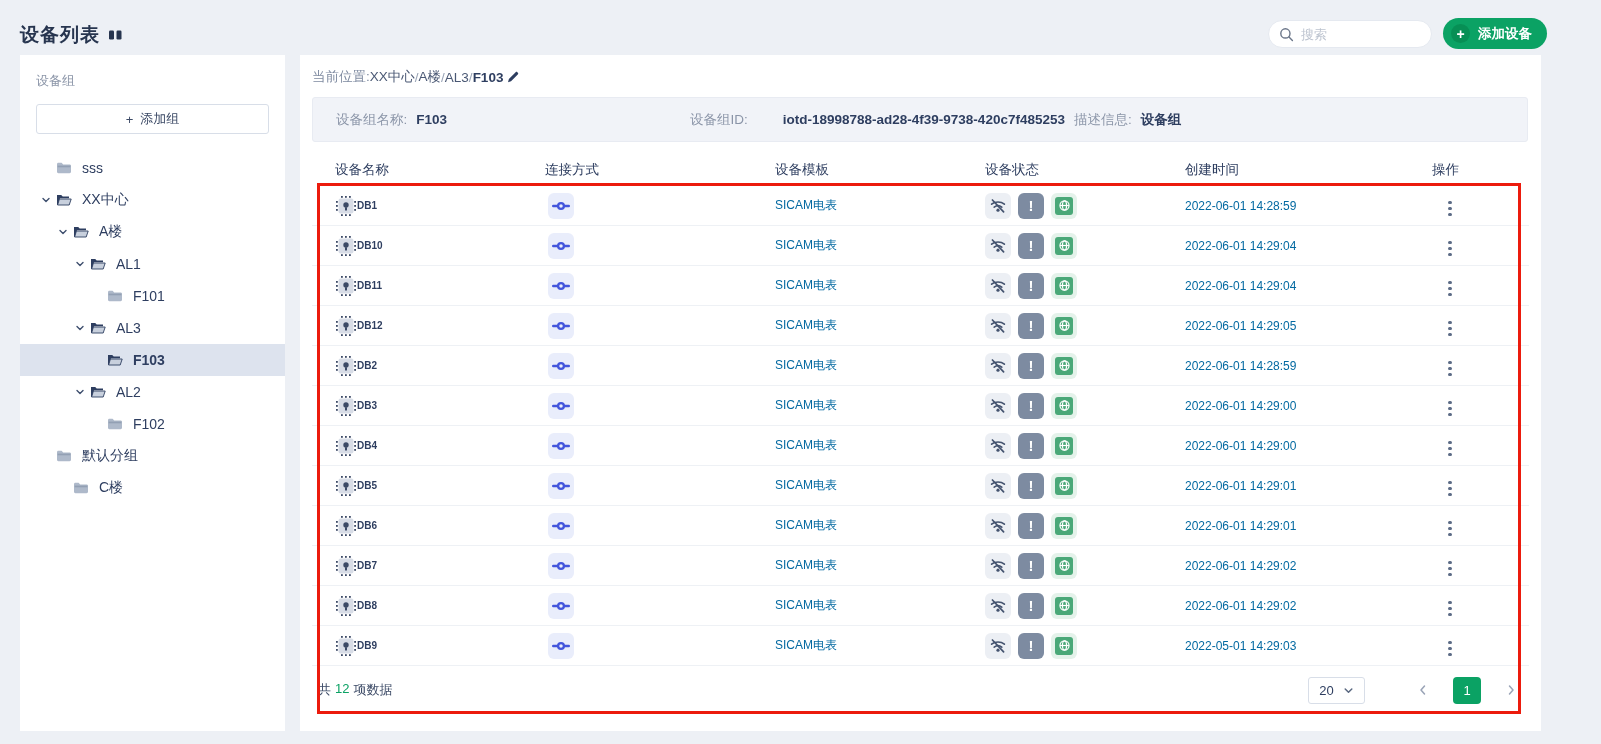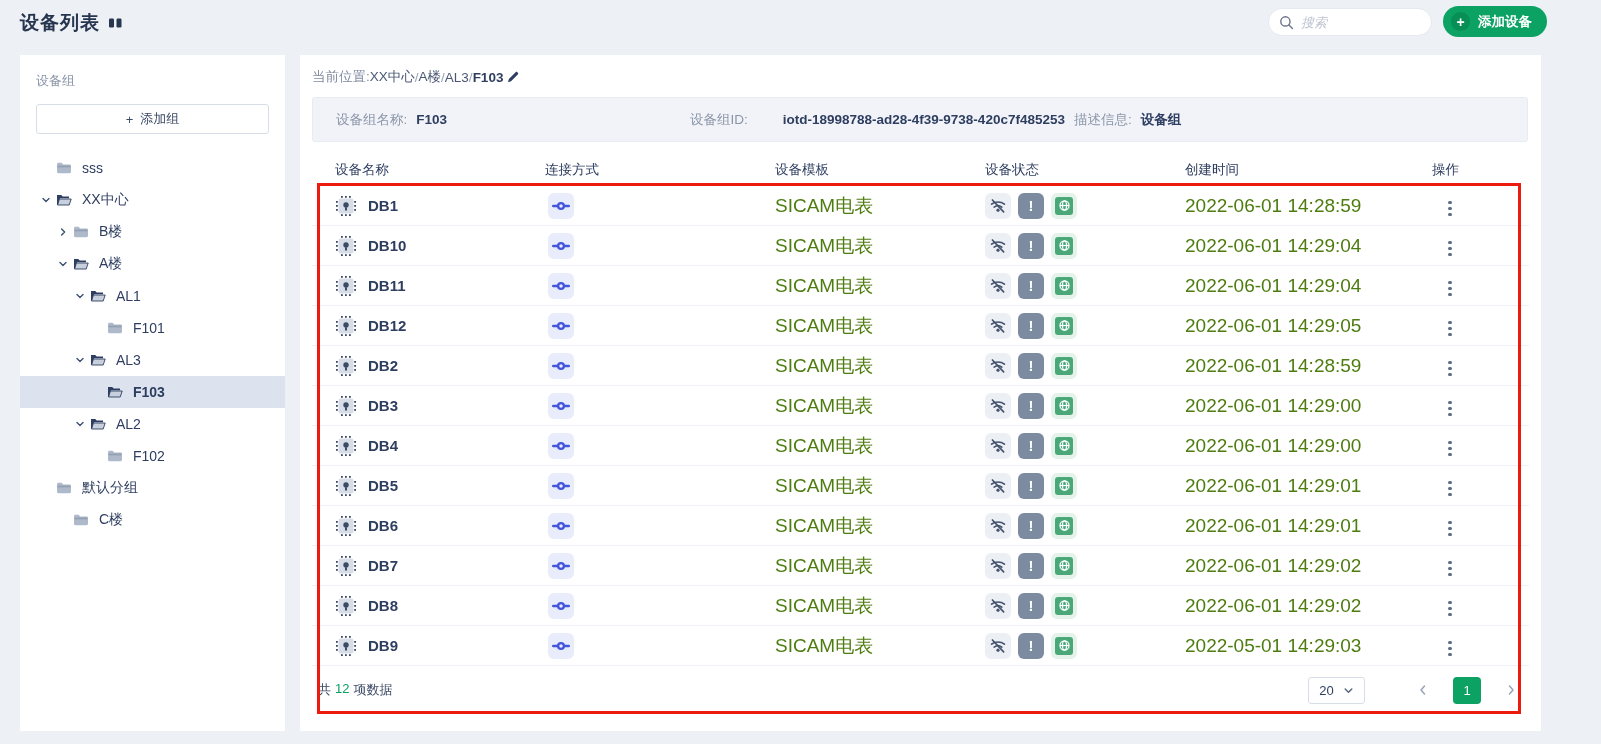--- a/index.html
+++ b/index.html
@@ -2,29 +2,29 @@
 <html><head>
 <meta charset="utf-8">
 <style>
   * { box-sizing: border-box; margin: 0; padding: 0; }
   body {
     width: 1601px; height: 744px; position: relative; overflow: hidden;
     background: #edf0f5; font-family: "Liberation Sans", sans-serif;
     color: #2e3e60;
   }
   
-  .app-header { position: absolute; top: 1px; left: 0; right: 0; height: 42px; }
+  .app-header { position: absolute; top: 13px; left: 0; right: 0; height: 42px; }
   .header-left { position: absolute; left: 20px; top: 9px; display: flex; align-items: center; gap: 9px; }
   .app-title { font-size: 19px; font-weight: bold; color: #27354f; letter-spacing: 1px; }
   .search-box {
     position: absolute; top: 7px; right: 169px; width: 164px; height: 28px;
     background: #fff; border: 1px solid #e5e9f0; border-radius: 14px;
     display: flex; align-items: center; padding: 0 10px; gap: 7px;
   }
-  .search-box input { border: none; outline: none; background: transparent; width: 100%; font-size: 13px; color: #3c4a66; font-family: inherit; font-style: italic; }
+  .search-box input { border: none; outline: none; background: transparent; width: 100%; font-size: 13px; color: #3c4a66; font-family: inherit; }
   .search-box input::placeholder { color: #bcc3cf; }
   .add-btn {
     position: absolute; top: 5px; right: 54px; height: 31px; padding: 0 15px 0 8px;
     background: #0ba264; border: none; border-radius: 16px; cursor: pointer;
     display: flex; align-items: center; gap: 8px; color: #fff; font-size: 13.5px; font-weight: bold; font-family: inherit;
   }
   .add-plus { width: 19px; height: 19px; border-radius: 50%; background: #078f55; display: flex; align-items: center; justify-content: center; font-size: 14px; font-weight: bold; }
   
   .sidebar { position: absolute; left: 20px; top: 55px; width: 265px; height: 676px; background: #fff; }
   .sidebar-title { padding: 17px 16px 0; font-size: 13px; color: #8b95a8; }
@@ -61,22 +61,22 @@
     position: absolute; left: 12px; top: 100px; width: 1217px; height: 30px;
     display: grid; grid-template-columns: 210px 230px 210px 200px 247px 1fr;
     padding-left: 23px; align-items: center;
     font-size: 13.5px; font-weight: normal; color: #2e3e60;
   }
   .tbody { position: absolute; left: 12px; top: 131px; width: 1217px; }
   .trow {
     display: grid; grid-template-columns: 210px 230px 210px 200px 247px 1fr;
     padding-left: 23px; height: 40px; align-items: center; border-bottom: 1px solid #eef1f5;
   }
-  .c-name { display: flex; align-items: center; gap: 11px; font-weight: bold; font-size: 15px; color: #2e3e60; }
-  .c-tmpl, .c-time { font-size: 19px; color: #4d7c0f; }
+  .c-name { display: flex; align-items: center; font-weight: bold; font-size: 10px; color: #2e3e60; }
+  .c-tmpl, .c-time { font-size: 12px; color: #0369a1; }
   .c-status { display: flex; gap: 7px; }
   .c-op { padding-left: 10px; }
   .icon-box { width: 26px; height: 26px; border-radius: 6px; display: flex; align-items: center; justify-content: center; }
   .conn-box { background: #e9edfb; margin-left: 3px; }
   .st-wifi { background: #eceff4; }
   .st-alert { background: #7d8ba1; color: #fff; font-weight: bold; font-size: 15px; }
   .st-globe { background: #e4f2ea; }
   .globe-inner { width: 18px; height: 18px; border-radius: 3px; background: #4aa878; display: flex; align-items: center; justify-content: center; }
   .kebab { display: inline-flex; flex-direction: column; gap: 2.5px; padding: 5px 6px; cursor: pointer; }
   .kebab i { width: 3.5px; height: 3.5px; border-radius: 50%; background: #5c6b86; }
@@ -150,34 +150,20 @@
           <svg width="16" height="14" viewBox="0 0 16 14">
             <path d="M1 2h4.2l1.5 1.6H13v1.6H4L2.3 12H1z" fill="#2e3e60"></path>
             <path d="M3.4 6H15.2l-2 6H1.6z" fill="#c8d0dd" stroke="#2e3e60" stroke-width="0.9"></path>
           </svg>
         </span>
     <span class="tlabel">XX中心</span>
   </div>
       <div class="tree-item" style="padding-left: 33px;">
     <span class="chev">
           <svg width="10" height="10" viewBox="0 0 10 10">
-            <polyline points="3.6,2 6.6,5 3.6,8" fill="none" stroke="#3e4f6e" stroke-width="1.4" stroke-linecap="round" stroke-linejoin="round"></polyline>
-          </svg>
-        </span>
-    <span class="ficon">
-          <svg width="16" height="14" viewBox="0 0 16 14">
-            <path d="M1 3.2c0-.8.6-1.4 1.4-1.4h3.2L7.2 3.4h6.4c.8 0 1.4.6 1.4 1.4v6c0 .8-.6 1.4-1.4 1.4H2.4c-.8 0-1.4-.6-1.4-1.4z" fill="#aeb9ca"></path>
-            <rect x="1.6" y="4.6" width="12.8" height="1.7" fill="#93a0b4"></rect>
-          </svg>
-        </span>
-    <span class="tlabel">B楼</span>
-  </div>
-      <div class="tree-item" style="padding-left: 33px;">
-    <span class="chev">
-          <svg width="10" height="10" viewBox="0 0 10 10">
             <polyline points="2,3.4 5,6.4 8,3.4" fill="none" stroke="#3e4f6e" stroke-width="1.4" stroke-linecap="round" stroke-linejoin="round"></polyline>
           </svg>
         </span>
     <span class="ficon">
           <svg width="16" height="14" viewBox="0 0 16 14">
             <path d="M1 2h4.2l1.5 1.6H13v1.6H4L2.3 12H1z" fill="#2e3e60"></path>
             <path d="M3.4 6H15.2l-2 6H1.6z" fill="#c8d0dd" stroke="#2e3e60" stroke-width="0.9"></path>
           </svg>
         </span>
     <span class="tlabel">A楼</span>

